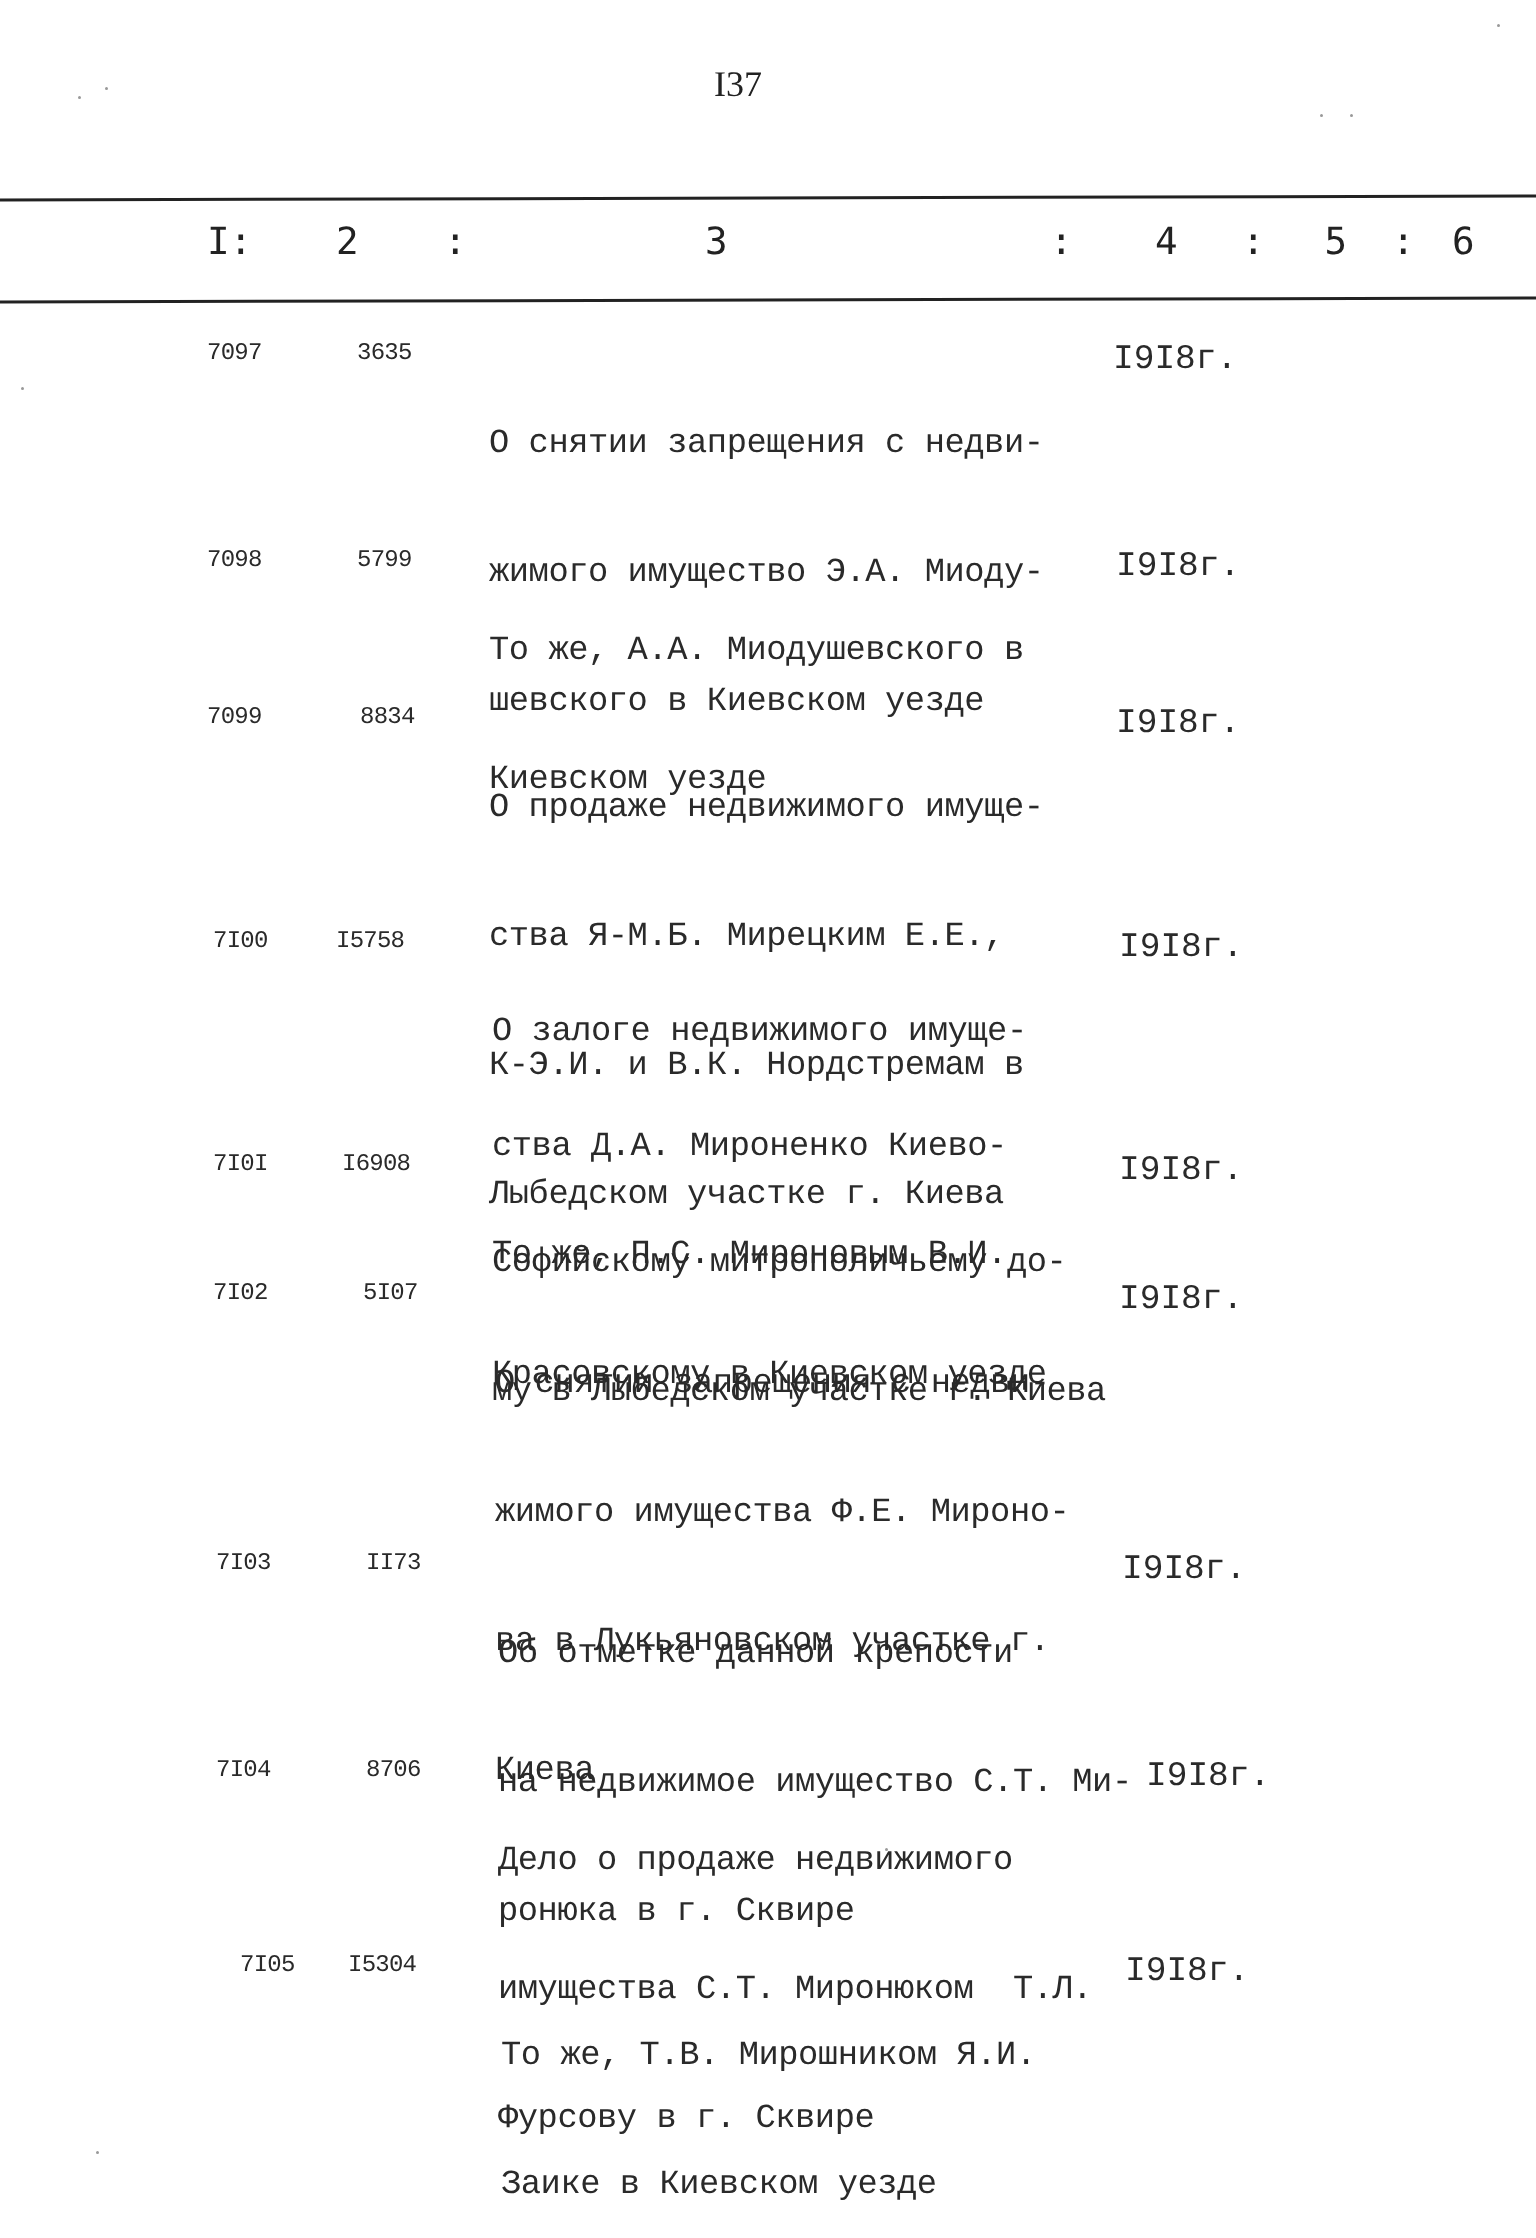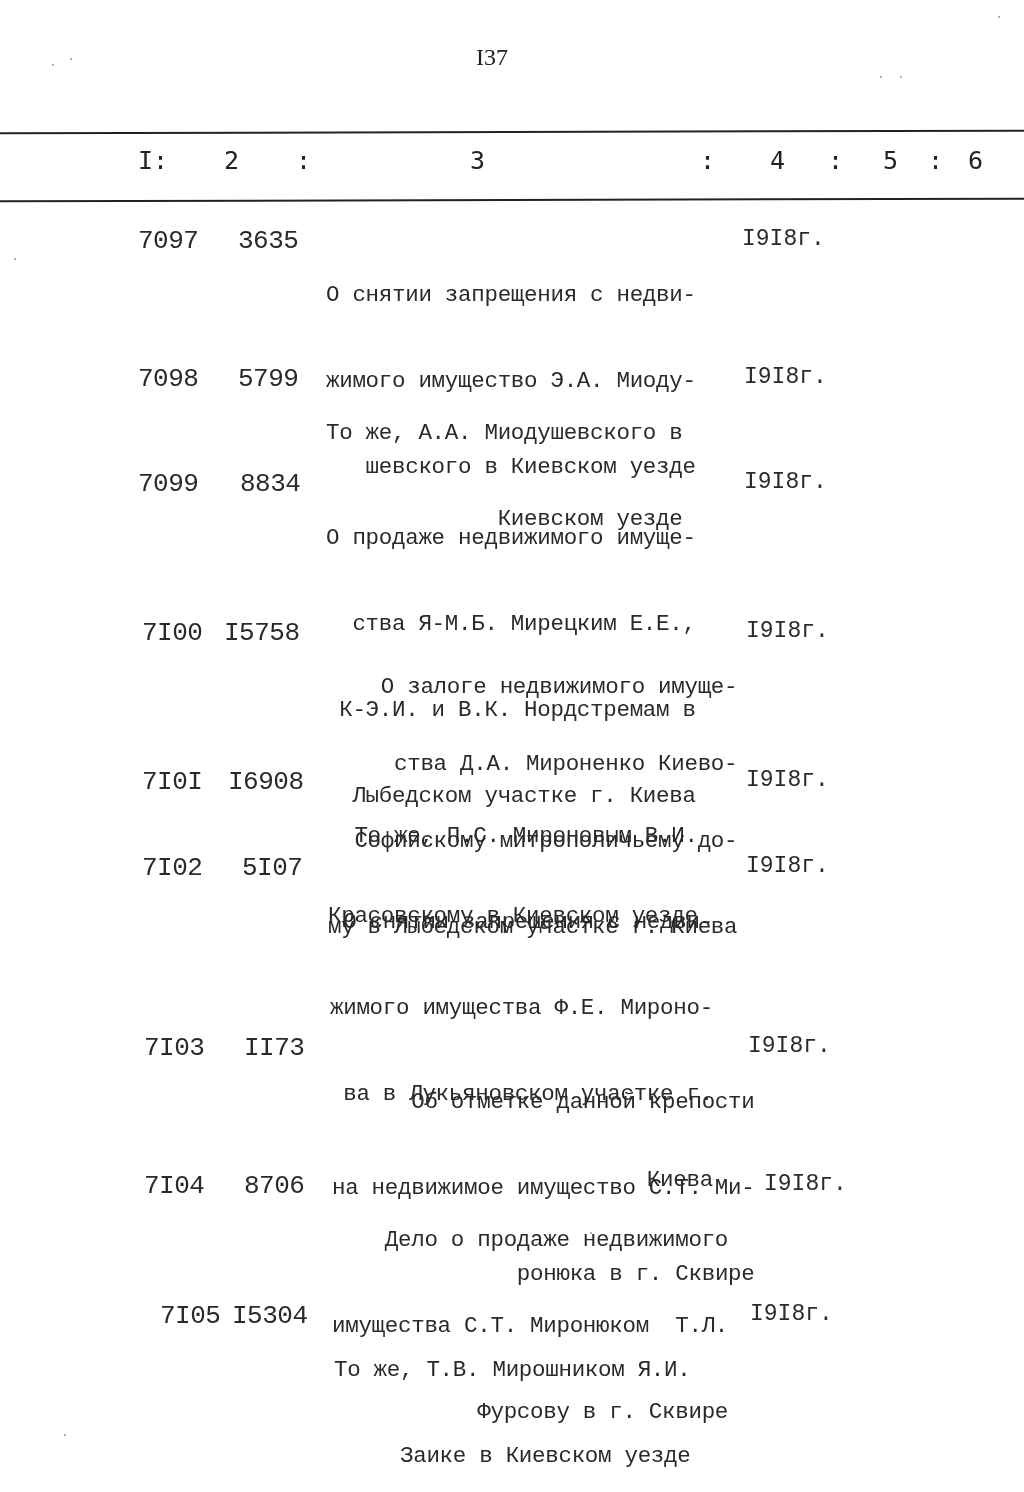--- a/index.html
+++ b/index.html
@@ -10,23 +10,23 @@
   }
   .page-number {
     position: absolute; top: 44px; left: 0; width: 984px; text-align: center;
     font-family: "Liberation Serif", serif; font-size: 24px; color: #222;
   }
   .rule { position: absolute; left: 0; width: 1024px; height: 2px; background: #222; }
   .rule.top { top: 131px; transform: rotate(-0.15deg); }
   .rule.bottom { top: 199px; transform: rotate(-0.15deg); }
   .col-header { position: absolute; top: 146px; font-size: 25px; color: #222; font-family: "DejaVu Sans Mono", monospace; }
   .entry { position: absolute; left: 0; width: 1024px; }
-  .num { position: absolute; font-size: 26px; letter-spacing: -0.5px; }
+  .num { position: absolute; font-size: 16px; letter-spacing: -0.5px; }
   .desc { position: absolute; font-size: 22.5px; letter-spacing: -0.3px; white-space: pre; }
-  .desc .line { display: block; height: 34px; line-height: 34px; text-align: right; }
+  .desc .line { display: block; height: 34px; line-height: 34px; }
   .year { position: absolute; font-size: 23px; font-family: "Liberation Mono", monospace; }
   .speck { position: absolute; width: 2px; height: 2px; background: #999; border-radius: 1px; }
 </style>
 </head>
 <body>
 
 <div>
   <div class="page-number">I37</div>
 
   <div class="rule top"></div>

